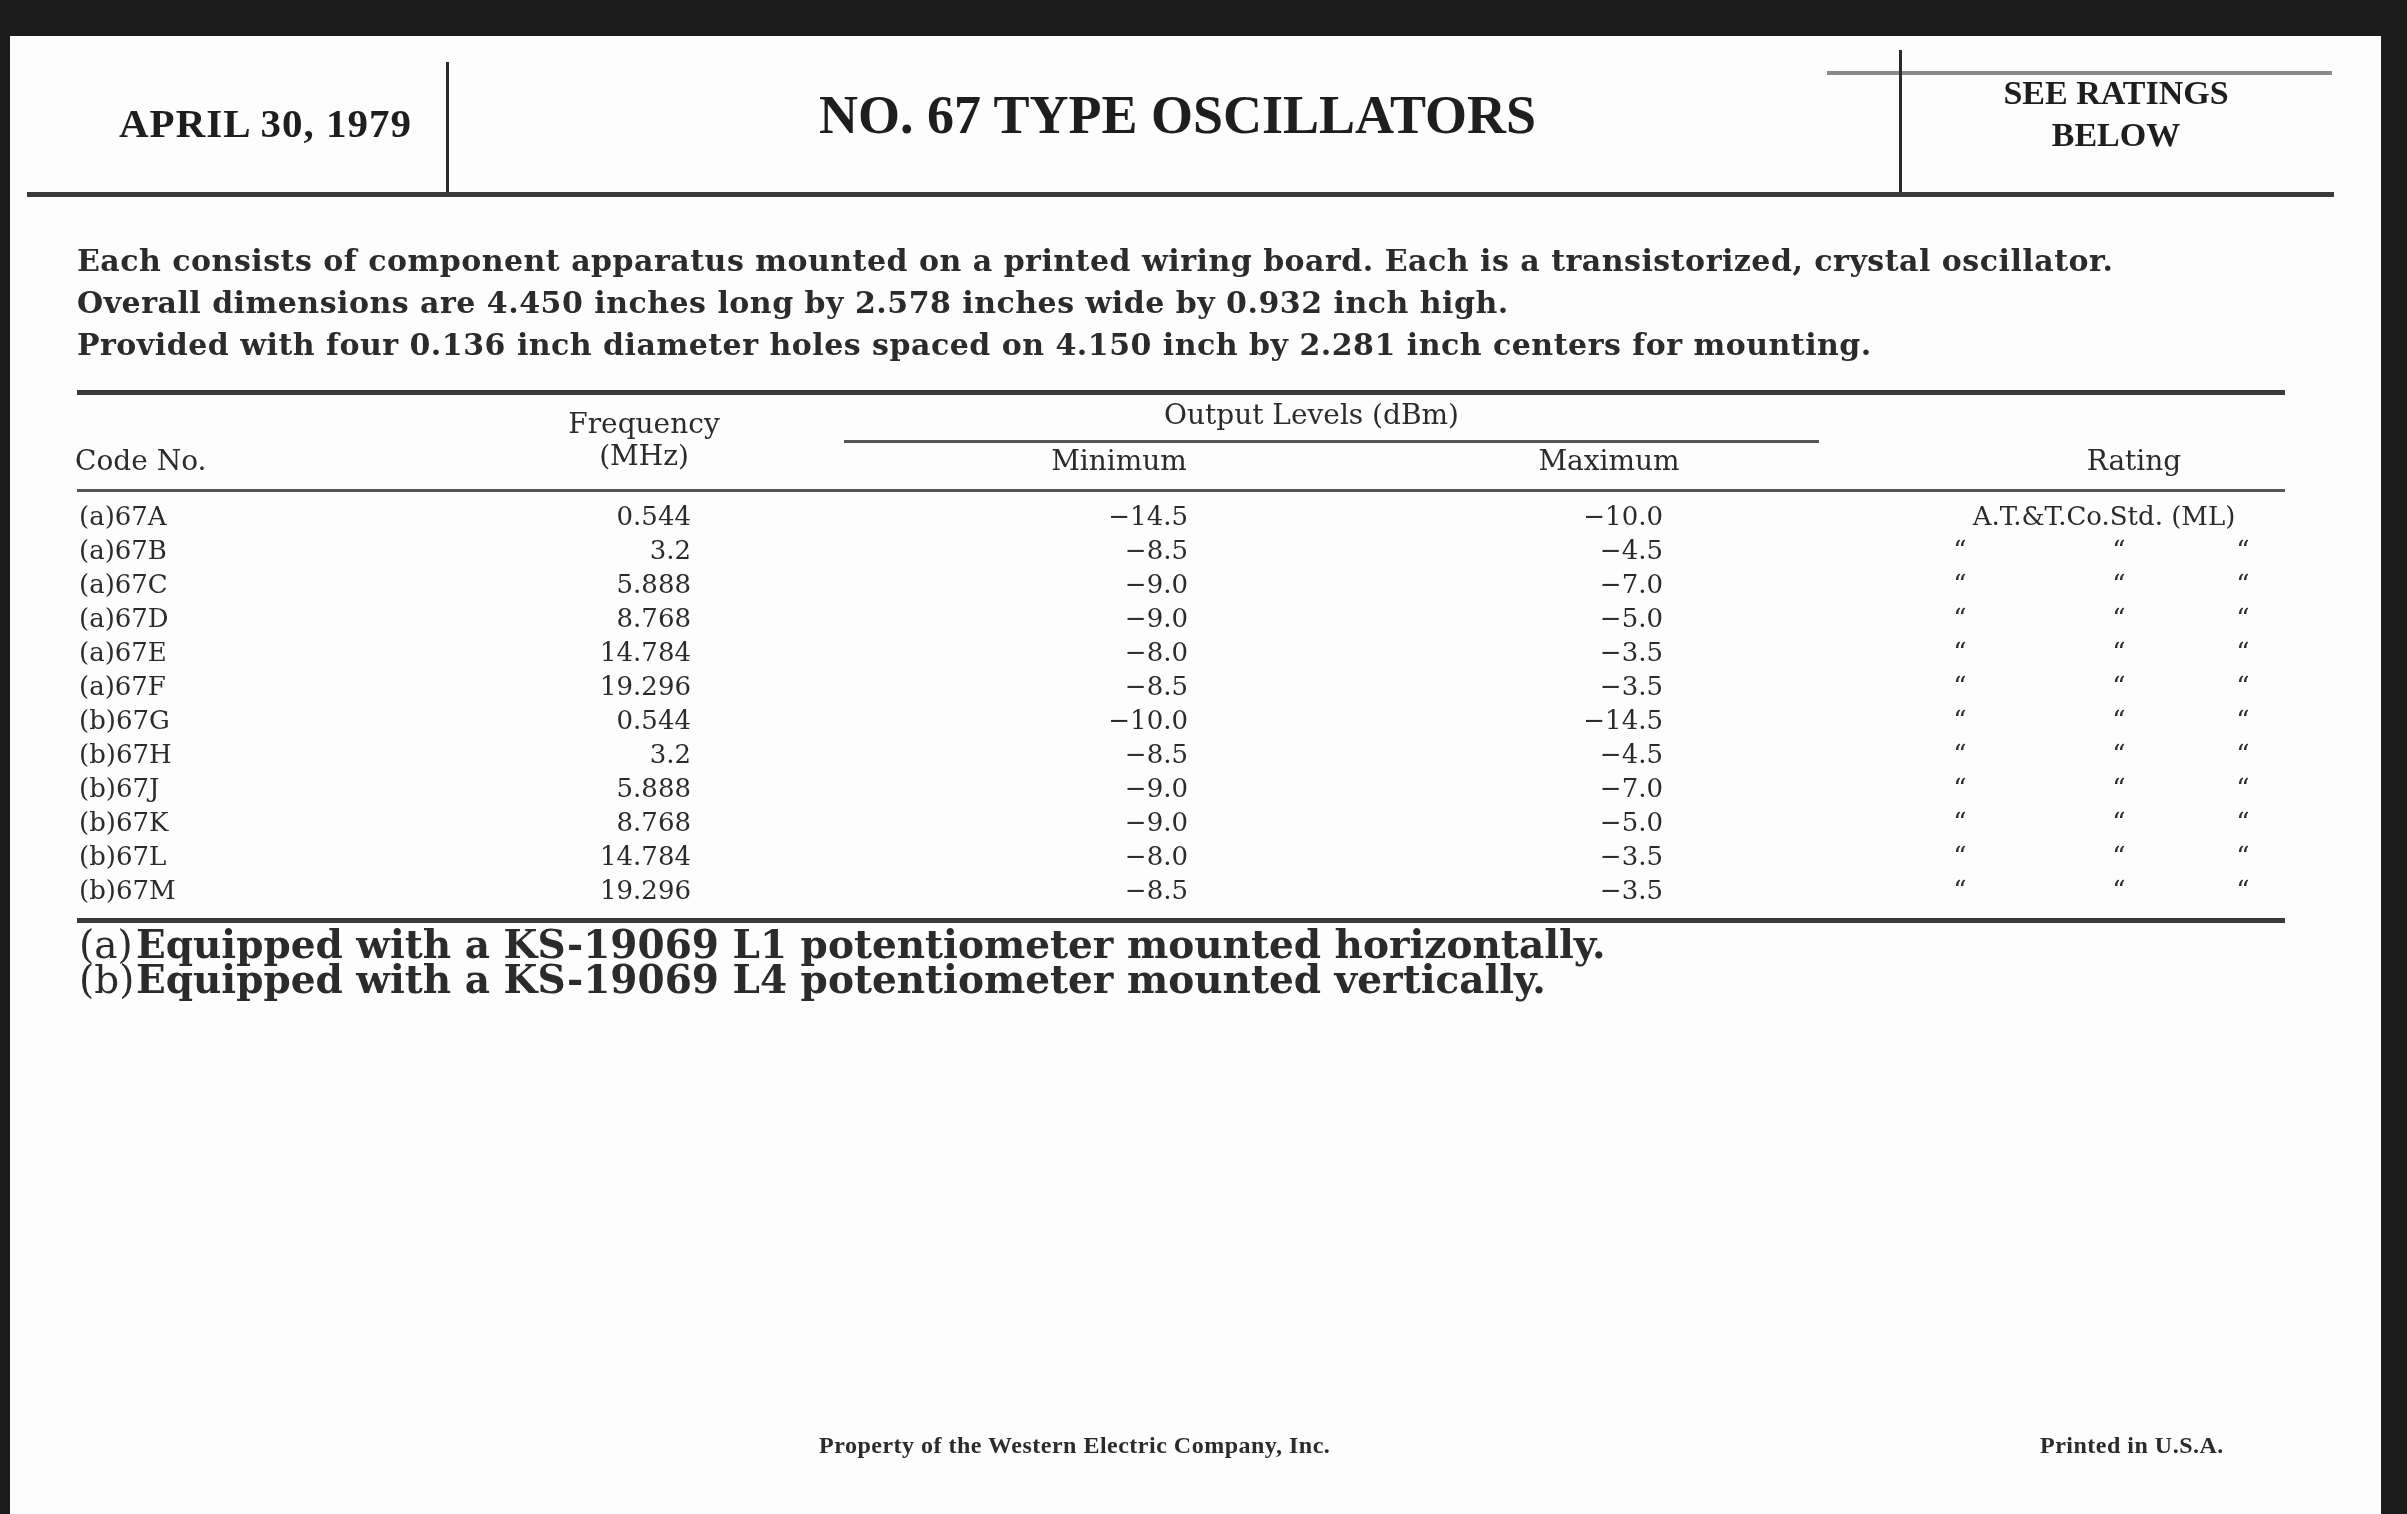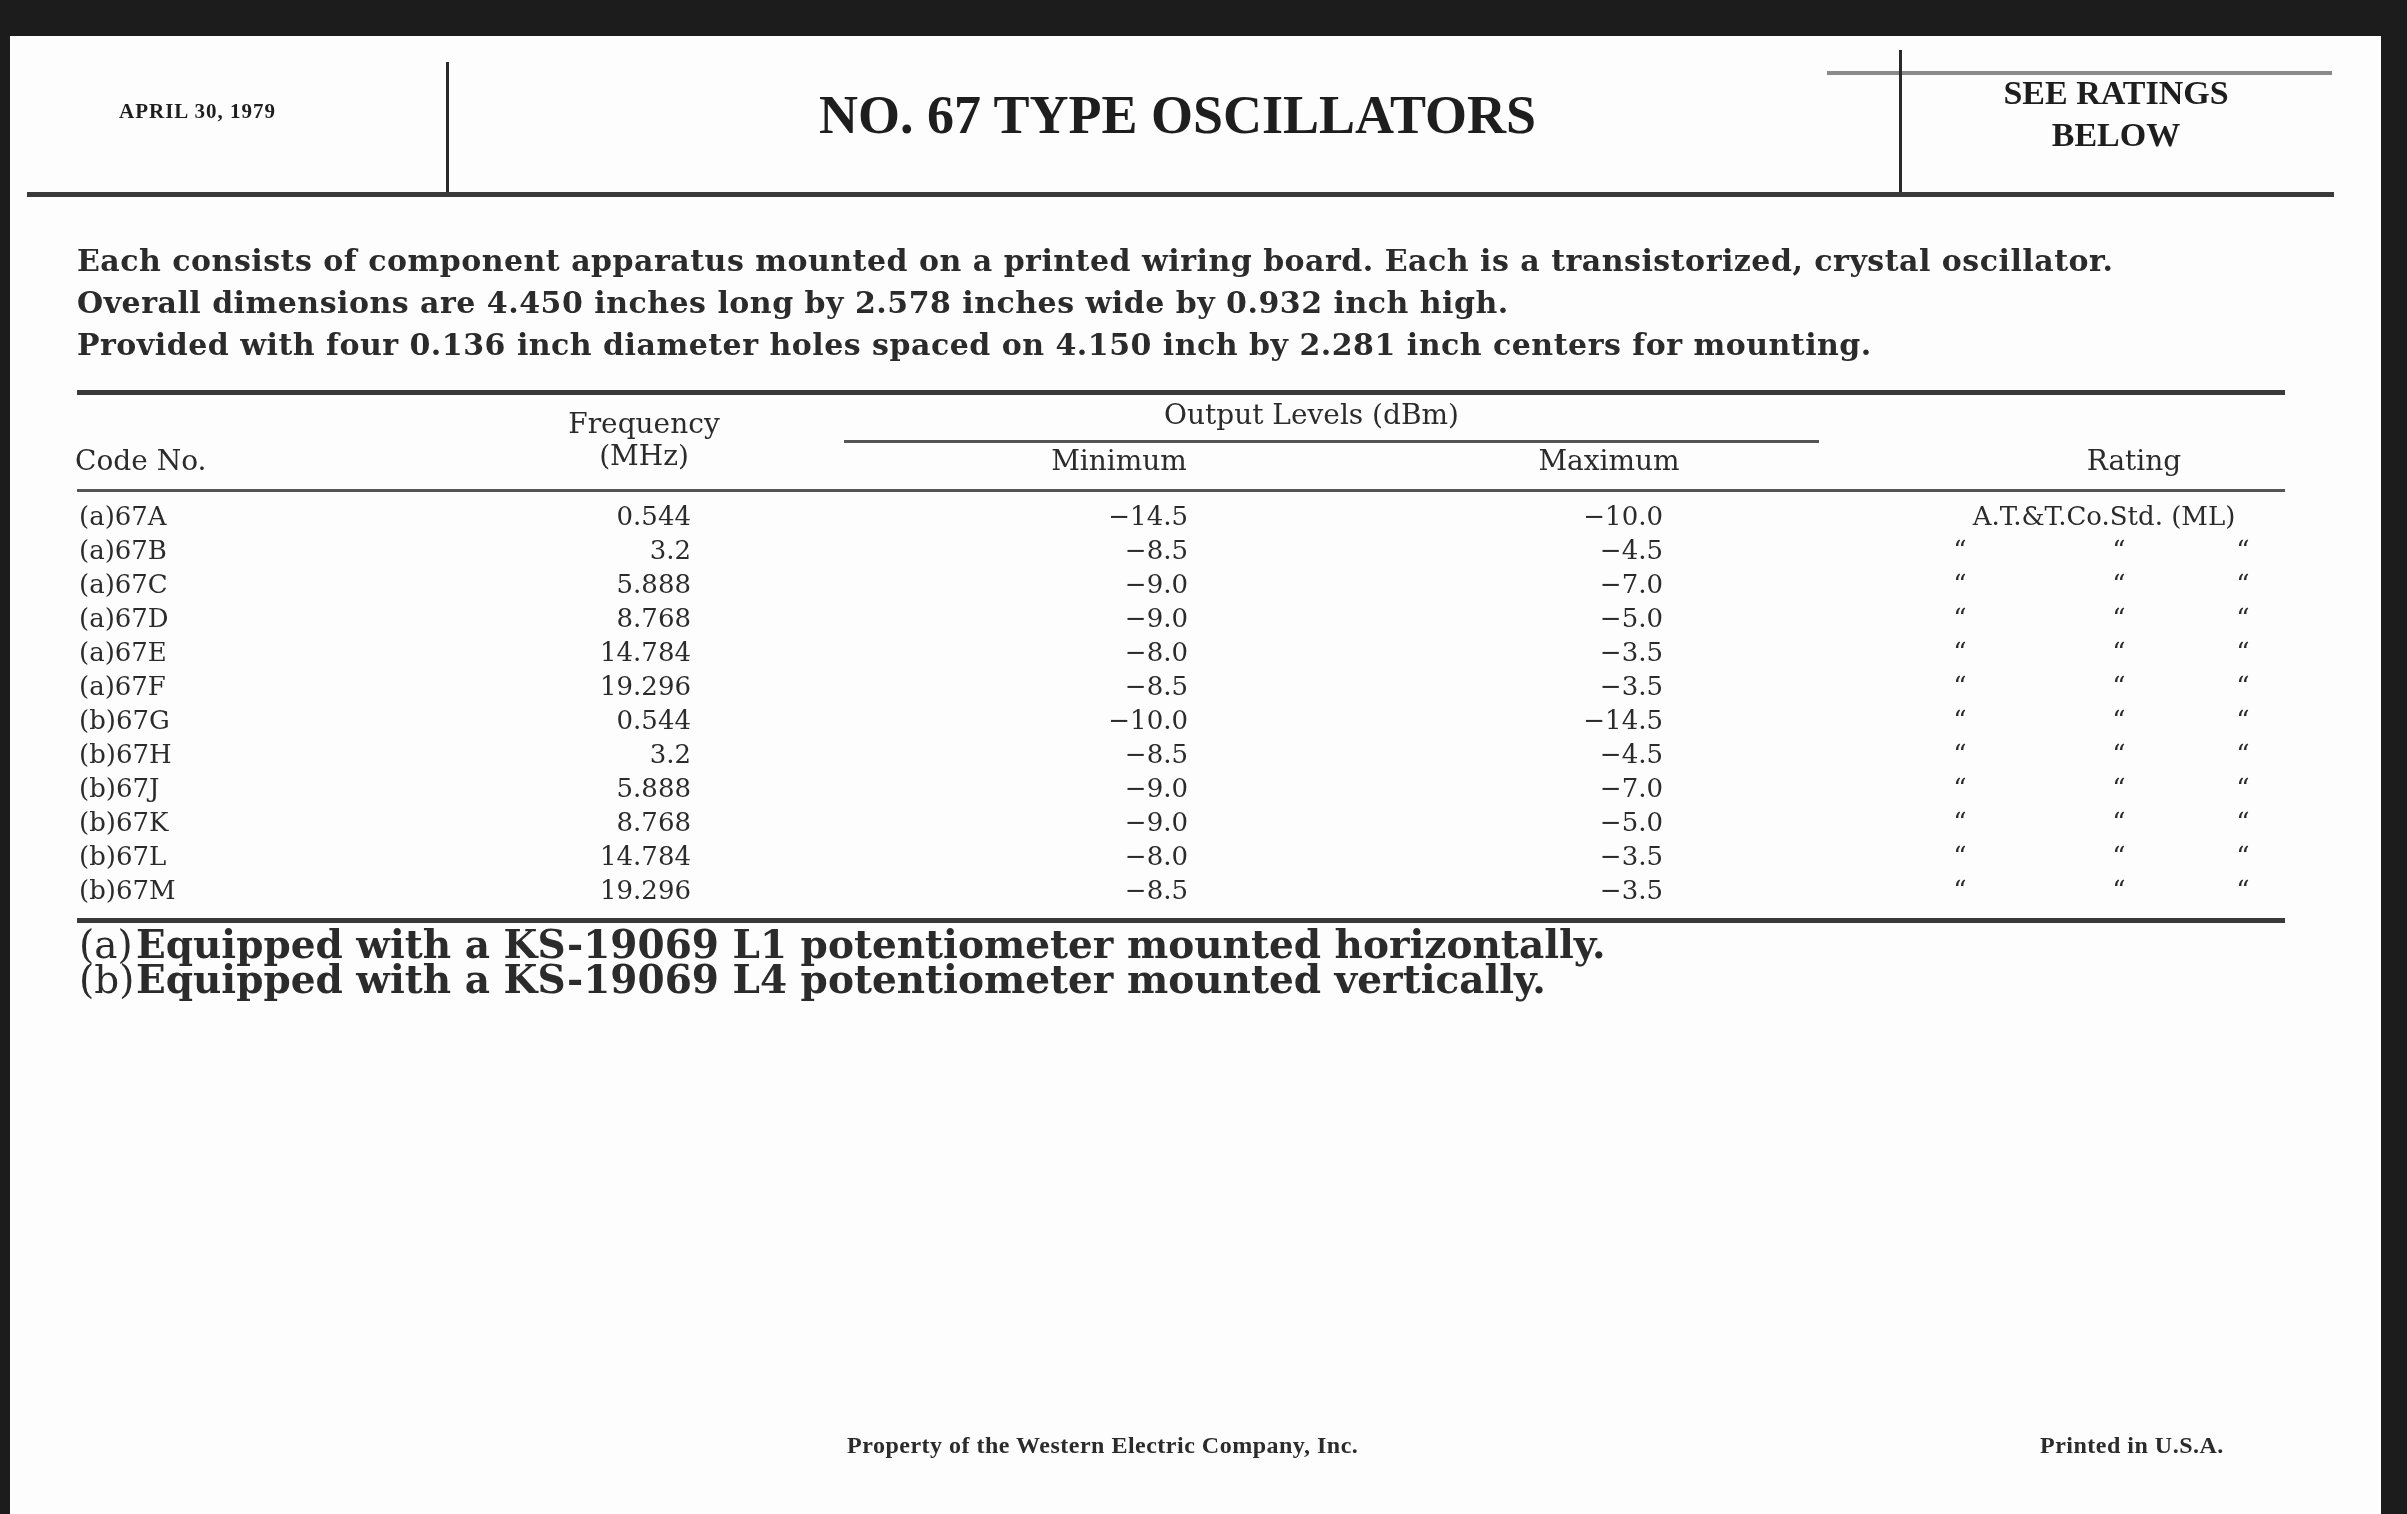--- a/index.html
+++ b/index.html
@@ -17,21 +17,21 @@
     position: absolute; left: 1817px; top: 35px; width: 505px; height: 4px; background: #8a8a8a;
   }
   .header-rule {
     position: absolute; left: 17px; top: 156px; width: 2307px; height: 5px; background: #3a3a3a;
   }
   .vdiv { position: absolute; width: 3px; background: #2a2a2a; }
   .vdiv.one { left: 436px; top: 26px; height: 131px; }
   .vdiv.two { left: 1889px; top: 14px; height: 143px; }
   .hdr-date {
     position: absolute; left: 109px; top: 63px; width: 297px;
-    font-family: "Liberation Serif", serif; font-weight: bold; font-size: 21px; letter-spacing: 1px;
+    font-family: "Liberation Serif", serif; font-weight: bold; font-size: 41px; letter-spacing: 1px;
   }
   .hdr-title {
     position: absolute; left: 446px; top: 48px; width: 1443px; text-align: center;
     font-family: "Liberation Serif", serif; font-weight: bold; font-size: 54px;
   }
   .hdr-rating {
     position: absolute; left: 1893px; top: 36px; width: 426px; text-align: center;
     font-family: "Liberation Serif", serif; font-weight: bold; font-size: 34px; line-height: 42px;
   }
   .desc {
@@ -73,21 +73,21 @@
     position: absolute; left: 69px; top: 891px;
     font-family: "DejaVu Serif", serif; font-size: 39px; line-height: 34px; font-weight: bold; color: #2b2b2b;
   }
   .notes div { white-space: nowrap; }
   .notes .mk { display: inline-block; width: 57px; font-weight: normal; }
 
   .footer {
     position: absolute; top: 1396px;
     font-family: "Liberation Serif", serif; font-weight: bold; font-size: 24px; color: #2b2b2b; letter-spacing: 0.5px;
   }
-  .footer.property { left: 837px; }
+  .footer.property { left: 809px; }
   .footer.printed { left: 2030px; }
 </style>
 </head>
 <body>
 
 <div class="page">
   <div class="top-rule-right"></div>
 
   <div class="hdr-date">APRIL 30, 1979</div>
   <div class="vdiv one"></div>

